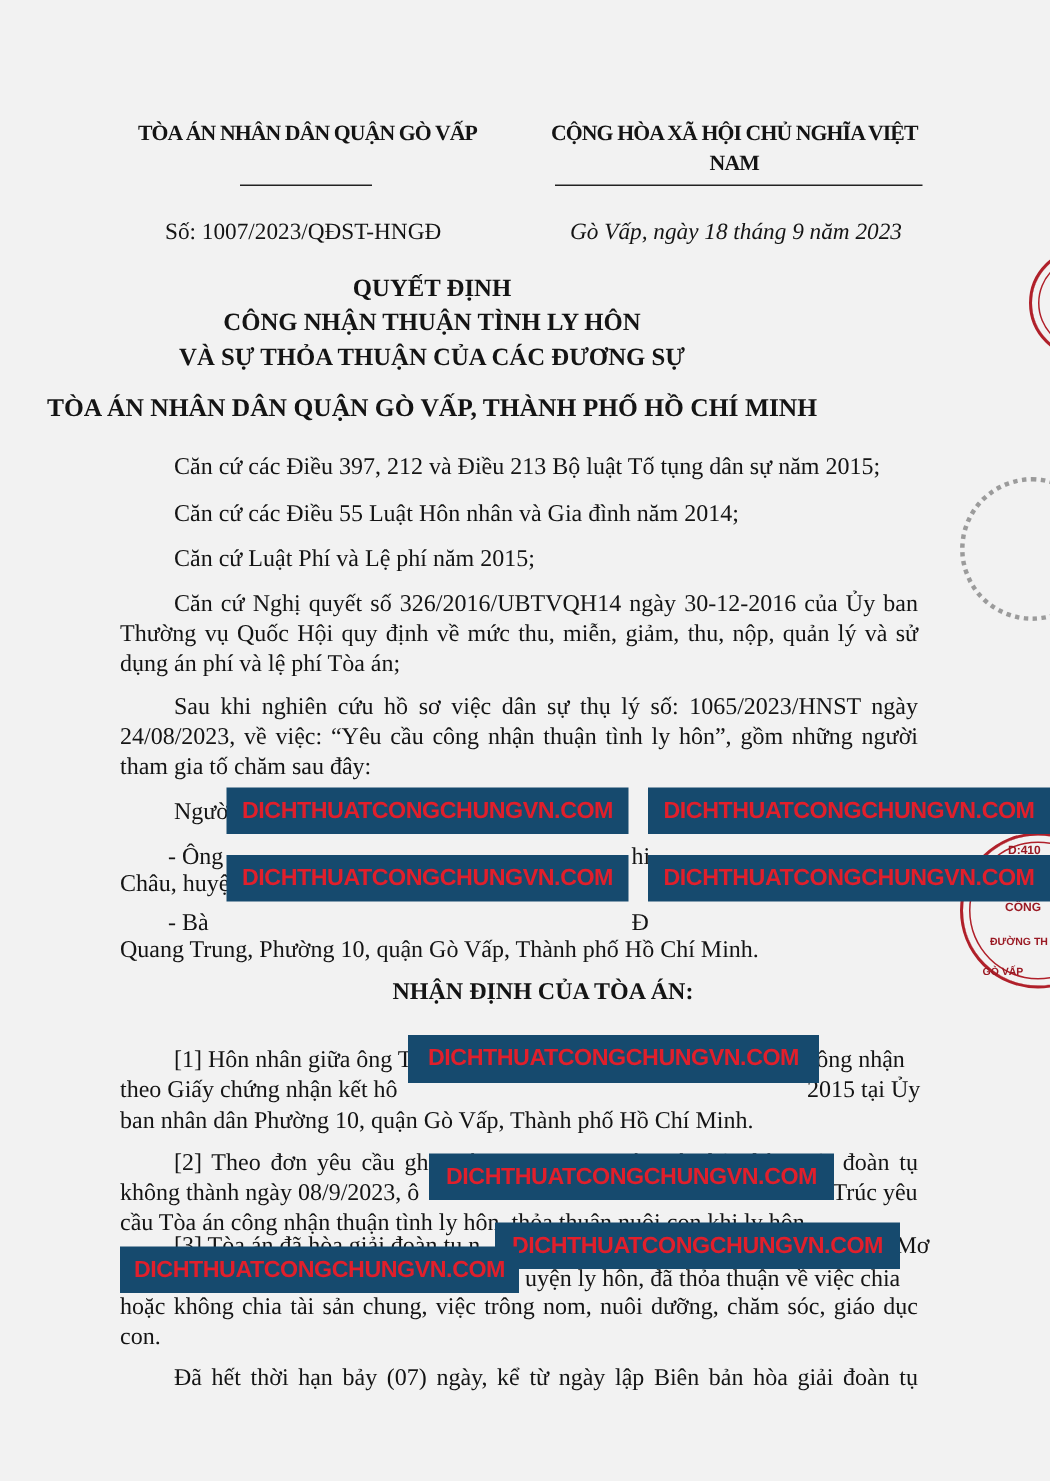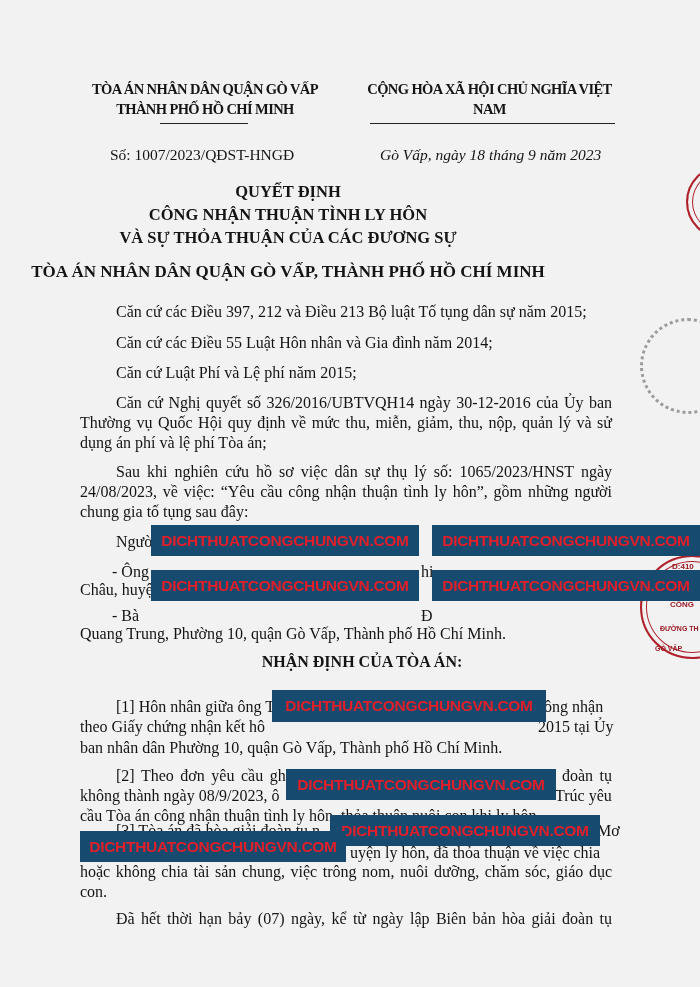--- a/index.html
+++ b/index.html
@@ -30,21 +30,20 @@
     position:absolute; border-radius:50%;
     border:3px dotted #555; opacity:0.55;
   }
   .stamp-text { position:absolute; font-family:"Liberation Sans", sans-serif; font-size:8px; color:#9a1a24; font-weight:bold; }
 </style>
 </head>
 <body>
 
 <div class="abs hdr" style="left:70px; top:79px; width:270px;">
   <div>TÒA ÁN NHÂN DÂN QUẬN GÒ VẤP</div>
-  <div>THÀNH PHỐ HỒ CHÍ MINH</div>
 </div>
 <div class="rule" style="left:160px; top:123px; width:88px;"></div>
 
 <div class="abs hdr" style="left:352px; top:79px; width:275px;">
   <div>CỘNG HÒA XÃ HỘI CHỦ NGHĨA VIỆT NAM</div>
 </div>
 <div class="rule" style="left:370px; top:123px; width:245px;"></div>
 
 <div class="line" style="left:110px; top:145px; font-size:15.5px;">Số: 1007/2023/QĐST-HNGĐ</div>
 <div class="line" style="left:380px; top:145px; font-size:15.5px; font-style:italic;">Gò Vấp, ngày 18 tháng 9 năm 2023</div>
@@ -56,21 +55,21 @@
 
 <div class="line" style="left:116px; top:302px;">Căn cứ các Điều 397, 212 và Điều 213 Bộ luật Tố tụng dân sự năm 2015;</div>
 <div class="line" style="left:116px; top:333px;">Căn cứ các Điều 55 Luật Hôn nhân và Gia đình năm 2014;</div>
 <div class="line" style="left:116px; top:363px;">Căn cứ Luật Phí và Lệ phí năm 2015;</div>
 <div class="line just" style="left:116px; top:393px; width:496px;">Căn cứ Nghị quyết số 326/2016/UBTVQH14 ngày 30-12-2016 của Ủy ban</div>
 <div class="line just" style="left:80px; top:413px; width:532px;">Thường vụ Quốc Hội quy định về mức thu, miễn, giảm, thu, nộp, quản lý và sử</div>
 <div class="line" style="left:80px; top:433px;">dụng án phí và lệ phí Tòa án;</div>
 
 <div class="line just" style="left:116px; top:462px; width:496px;">Sau khi nghiên cứu hồ sơ việc dân sự thụ lý số: 1065/2023/HNST ngày</div>
 <div class="line just" style="left:80px; top:482px; width:532px;">24/08/2023, về việc: “Yêu cầu công nhận thuận tình ly hôn”, gồm những người</div>
-<div class="line" style="left:80px; top:502px;">chung gia tố tụng sau đây:</div>
+<div class="line" style="left:80px; top:502px;">tham gia tố chăm sau đây:</div>
 <div class="line" style="left:116px; top:532px;">Người yêu cầu giải quyết việc dân sự:</div>
 
 <div class="line" style="left:112px; top:562px;">- Ông</div>
 <div class="line" style="left:421px; top:562px;">hi</div>
 <div class="line" style="left:80px; top:580px;">Châu, huyện Xuyên Mộc, tỉnh Bà Rịa - Vũng Tàu</div>
 <div class="line" style="left:112px; top:606px;">- Bà</div>
 <div class="line" style="left:421px; top:606px;">Đ</div>
 <div class="line" style="left:80px; top:624px;">Quang Trung, Phường 10, quận Gò Vấp, Thành phố Hồ Chí Minh.</div>
 
 <div class="title" style="top:653px; left:0; width:700px; padding-left:12px;">NHẬN ĐỊNH CỦA TÒA ÁN:</div>

